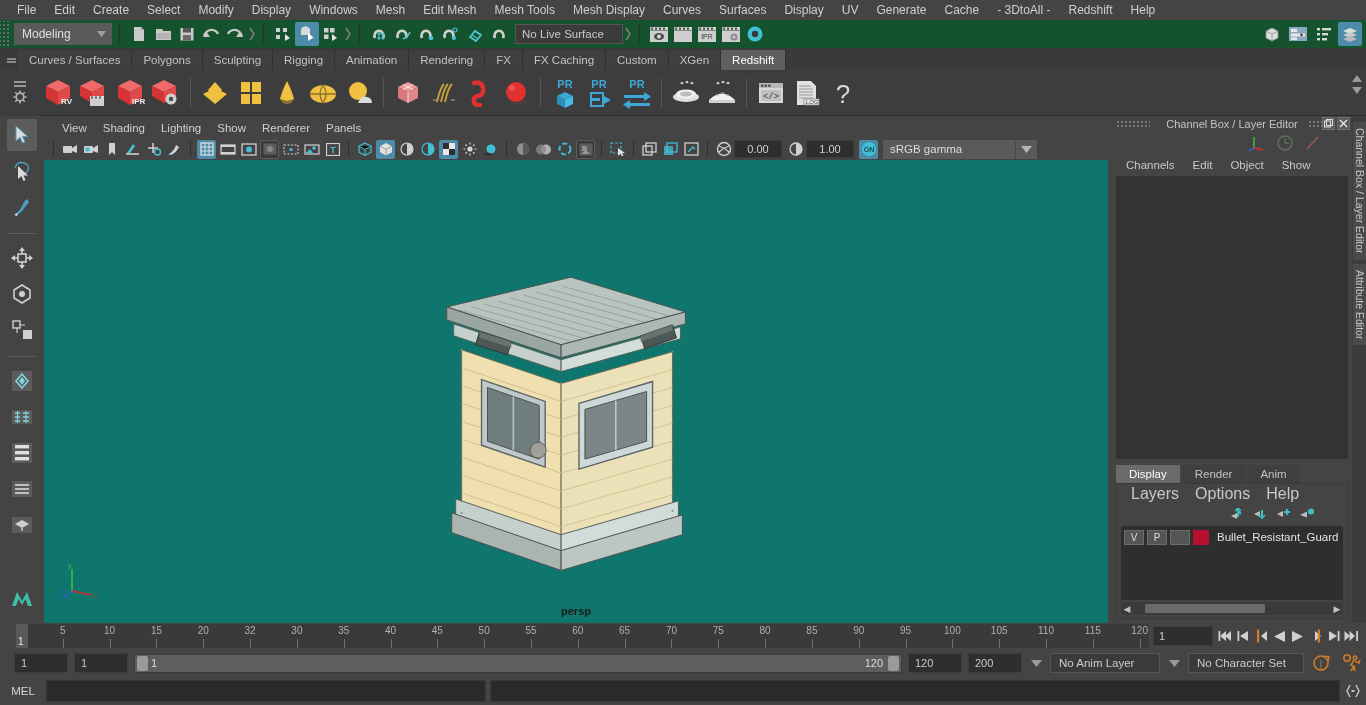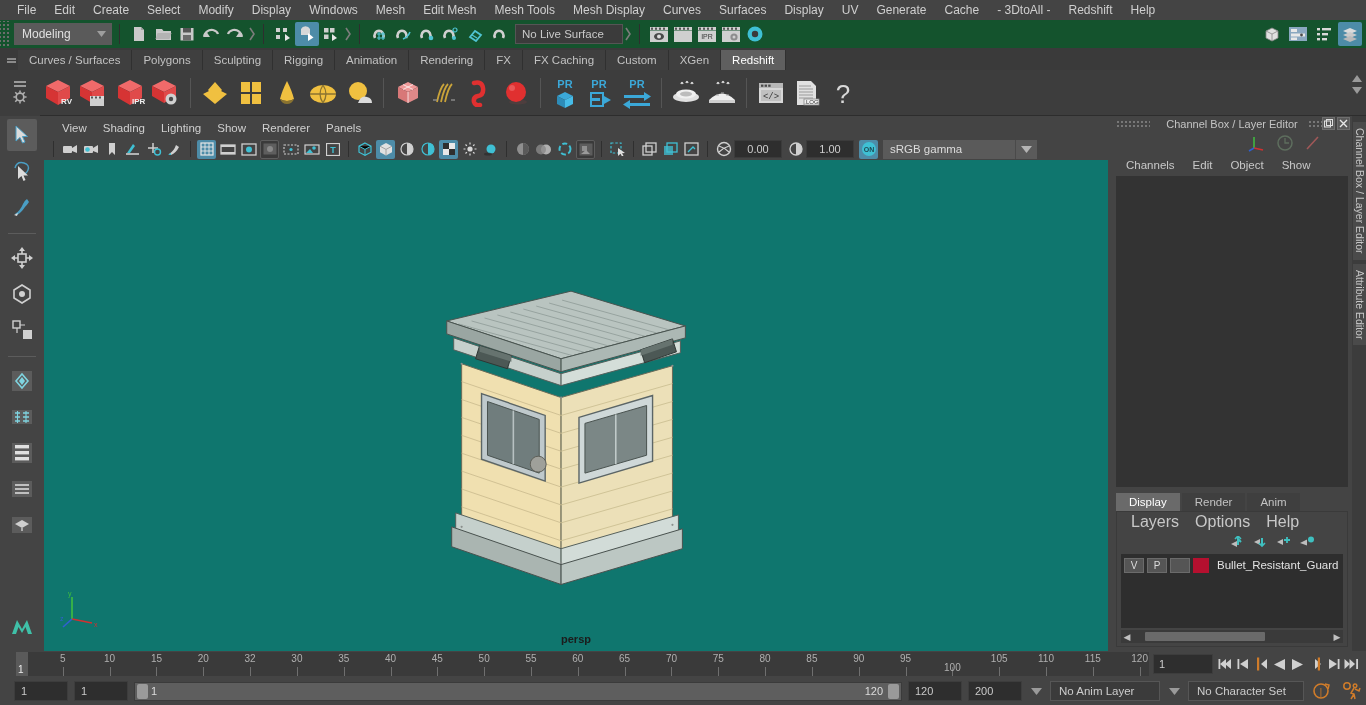--- a/index.html
+++ b/index.html
@@ -1143,21 +1143,21 @@
         <div class="ticklbl" style="left: 61.9835%;">75</div>
         <div class="tick" style="left: 66.1157%;"></div>
         <div class="ticklbl" style="left: 66.1157%;">80</div>
         <div class="tick" style="left: 70.2479%;"></div>
         <div class="ticklbl" style="left: 70.2479%;">85</div>
         <div class="tick" style="left: 74.3802%;"></div>
         <div class="ticklbl" style="left: 74.3802%;">90</div>
         <div class="tick" style="left: 78.5124%;"></div>
         <div class="ticklbl" style="left: 78.5124%;">95</div>
         <div class="tick" style="left: 82.6446%;"></div>
-        <div class="ticklbl" style="left: 82.6446%; margin-top: 9px;">100</div>
+        <div class="ticklbl" style="left: 82.6446%;">100</div>
         <div class="tick" style="left: 86.7769%;"></div>
         <div class="ticklbl" style="left: 86.7769%;">105</div>
         <div class="tick" style="left: 90.9091%;"></div>
         <div class="ticklbl" style="left: 90.9091%;">110</div>
         <div class="tick" style="left: 95.0413%;"></div>
         <div class="ticklbl" style="left: 95.0413%;">115</div>
         <div class="tick" style="left: 99.1736%;"></div>
         <div class="ticklbl" style="left: 99.1736%;">120</div>
       </div>
     <div class="cfield">1</div>
@@ -1244,14 +1244,26 @@
         </svg>
     </div>
     <div class="pbtn" style="width:26px;">
       <svg width="22" height="20">
           <circle cx="5" cy="5" r="3.2" fill="none" stroke="#d07c2a" stroke-width="1.5"></circle>
           <path d="M13 3 a1.8 1.8 0 1 0 0.1 0 M12 7 l-3 5 l3 1 l1 5 M13 8 l4 2 l1 -3 M12 13 l-3 5" stroke="#d07c2a" stroke-width="1.5" fill="none"></path>
         </svg>
     </div>
   </div>
 
+  <div class="melrow">
+    <div class="mel-label">MEL</div>
+    <div class="melinput"></div>
+    <div class="melout"></div>
+    <div class="melicon">
+      <svg width="16" height="16">
+          <path d="M5 2 L2 8 L5 14" stroke="#c0c0c0" stroke-width="1.5" fill="none"></path>
+          <path d="M11 2 L14 8 L11 14" stroke="#c0c0c0" stroke-width="1.5" fill="none"></path>
+          <rect x="6.5" y="7" width="3" height="2" fill="#c0c0c0"></rect>
+        </svg>
+    </div>
+  </div>
 
 </div>
 
 </body></html>

